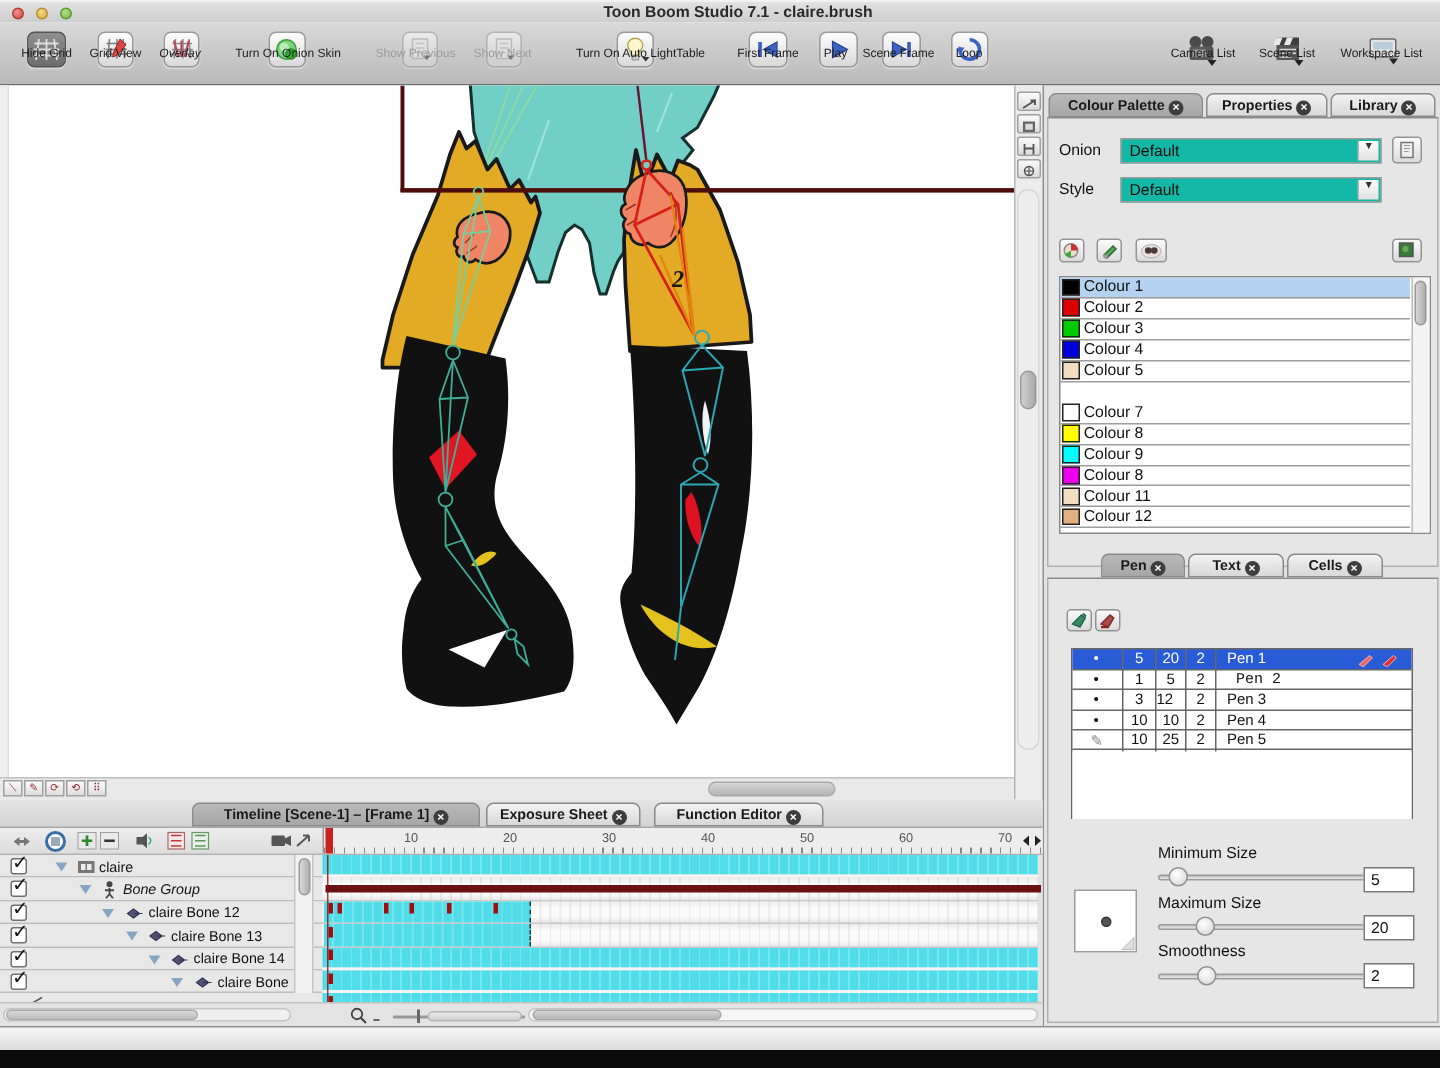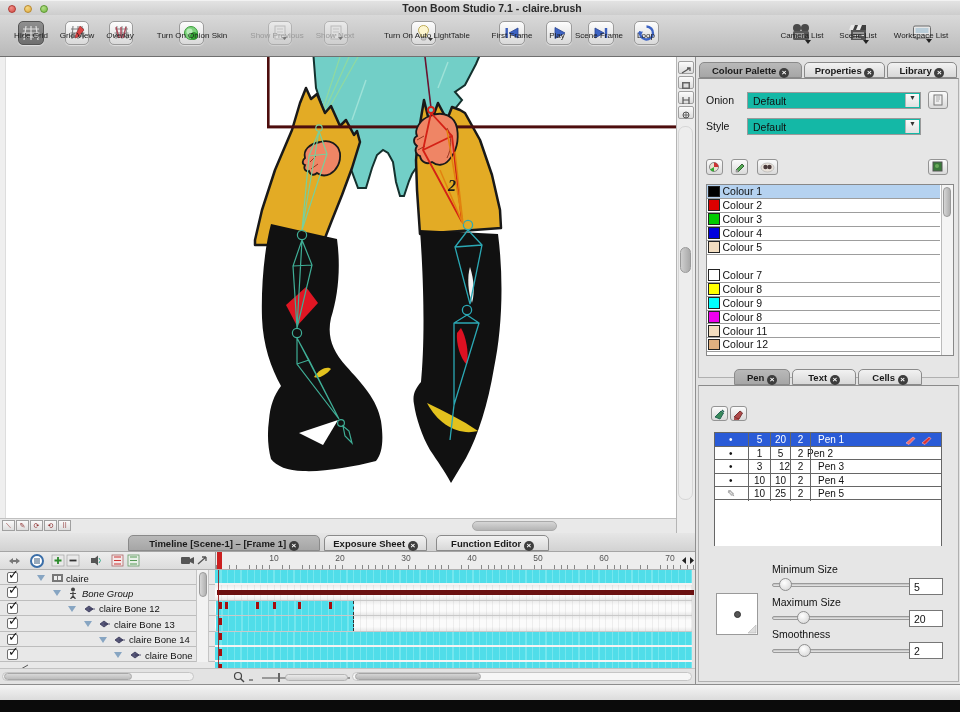--- a/index.html
+++ b/index.html
@@ -431,26 +431,26 @@
         <svg style="position:absolute; right:3px; top:1px;" width="34" height="12">
               <path d="M2 9 L9 3 l2 1.5 L5 10.5 Z" fill="#e66" stroke="#fbb" stroke-width="0.6"></path>
               <path d="M18 9 L25 3 l2 1.5 L21 10.5 Z" fill="#d33" stroke="#fbb" stroke-width="0.6"></path>
             </svg>
       </div>
       <div class="prow" style="top:13.5px;">
             <span style="left:14px;">•</span>
             <span style="left:34px; width:21px; text-align:center;">1</span>
             <span style="left:56px; width:19px; text-align:center;">5</span>
             <span style="left:76px; width:19px; text-align:center;">2</span>
-            <span style="left:92px;">Pen 2</span>
+            <span style="left:109px;font-family:Liberation Mono, monospace;">Pen 2</span>
           </div>
       <div class="prow" style="top:27px;">
             <span style="left:14px;">•</span>
             <span style="left:34px; width:21px; text-align:center;">3</span>
-            <span style="left:56px; width:19px; text-align:right;">12</span>
+            <span style="left:56px; width:19px; text-align:left;">12</span>
             <span style="left:76px; width:19px; text-align:center;">2</span>
             <span style="left:103px;">Pen 3</span>
           </div>
       <div class="prow" style="top:40.5px;">
             <span style="left:14px;">•</span>
             <span style="left:34px; width:21px; text-align:center;">10</span>
             <span style="left:56px; width:19px; text-align:center;">10</span>
             <span style="left:76px; width:19px; text-align:center;">2</span>
             <span style="left:103px;">Pen 4</span>
           </div>

